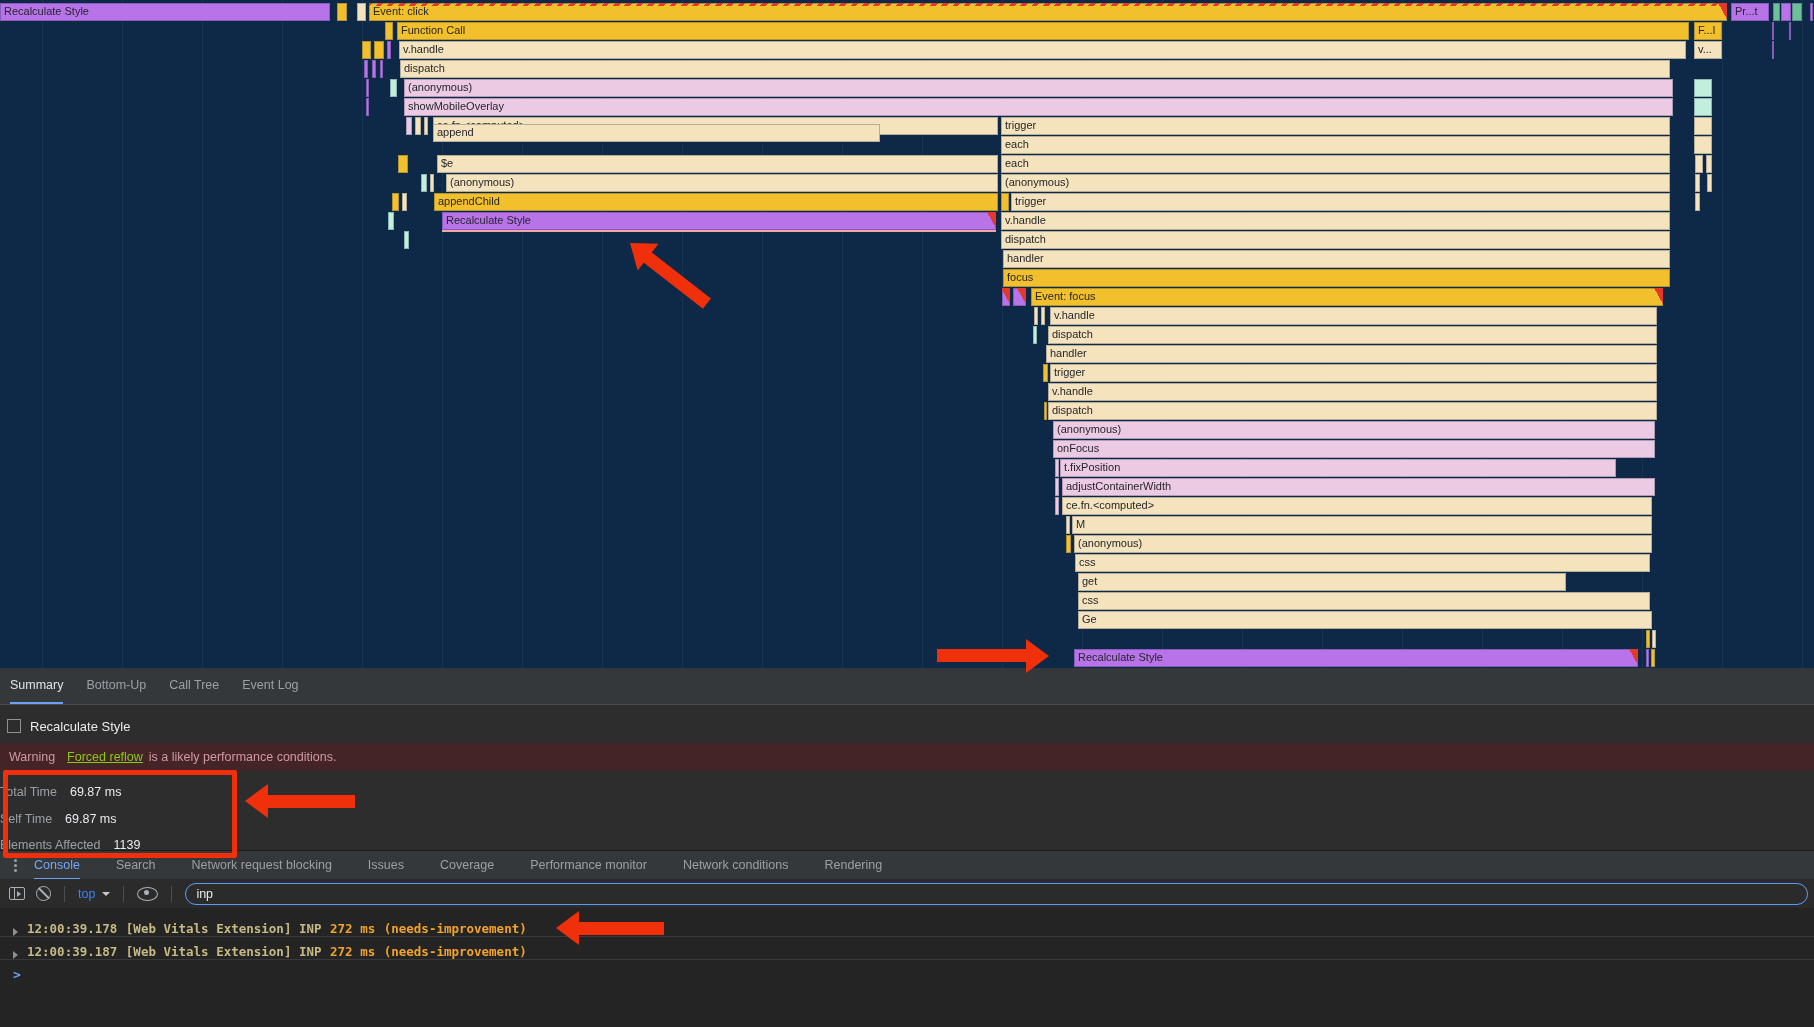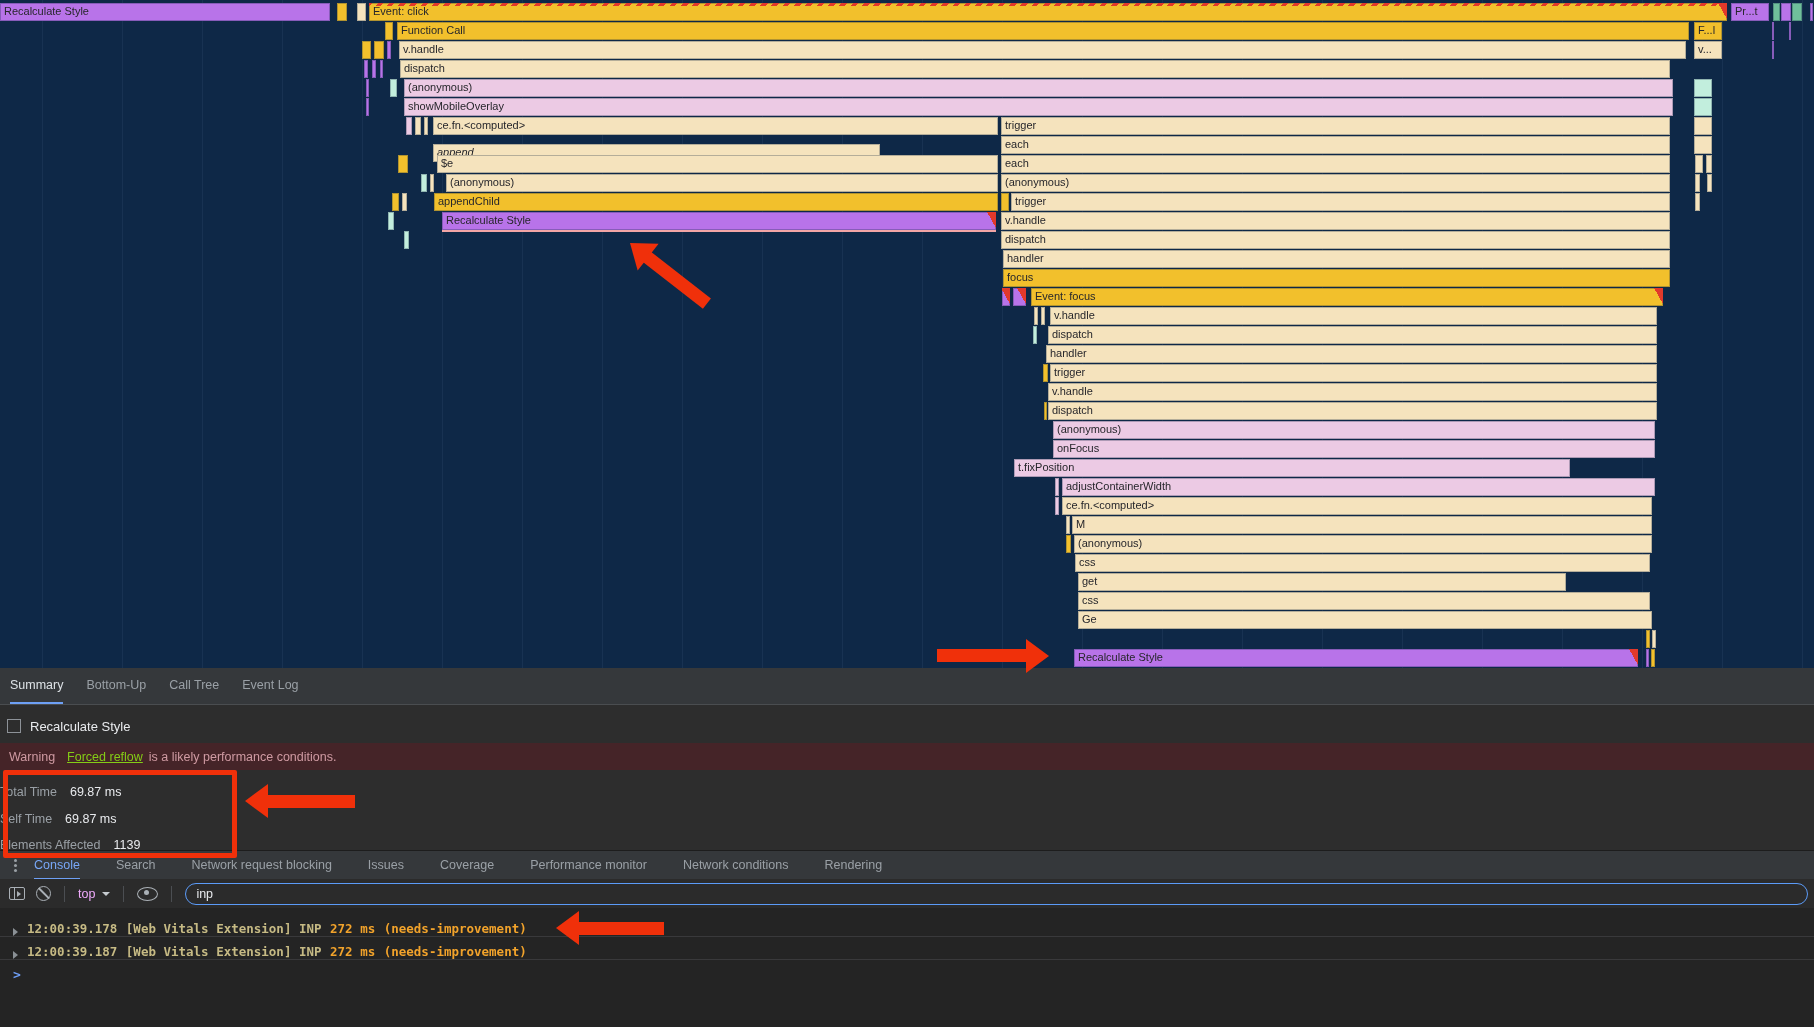--- a/index.html
+++ b/index.html
@@ -44,21 +44,21 @@
          background:#9aa0a6;box-shadow:0 5px 0 #9aa0a6,0 10px 0 #9aa0a6;cursor:pointer}
   #console-toolbar{position:absolute;left:0;right:0;top:879px;height:29px;background:#2b2b2b;
          border-bottom:1px solid #3a3a3c;display:flex;align-items:center;padding-left:9px;gap:11px}
   .tb-sep{width:1px;height:16px;background:#4b4e52;margin:0 2px}
   .icon-panel{width:14px;height:11px;border:1.5px solid #aab0b6;border-radius:2px;position:relative;cursor:pointer}
   .ip-bar{position:absolute;left:3.5px;top:0;bottom:0;width:1.5px;background:#aab0b6}
   .ip-tri{position:absolute;left:7px;top:2.5px;width:0;height:0;border-left:4px solid #aab0b6;
           border-top:3px solid transparent;border-bottom:3px solid transparent}
   .icon-clear{width:13px;height:13px;border:1.5px solid #aab0b6;border-radius:50%;position:relative;cursor:pointer}
   .ic-line{position:absolute;left:5.8px;top:-1px;width:1.5px;height:15px;background:#aab0b6;transform:rotate(-45deg)}
-  #context-selector{display:flex;align-items:center;gap:7px;color:#f0abfc;font-size:12.5px;cursor:pointer}
+  #context-selector{display:flex;align-items:center;gap:7px;color:#3b82f6;font-size:12.5px;cursor:pointer}
   .caret-down{width:0;height:0;border-top:4.5px solid #c6cbd0;border-left:4px solid transparent;border-right:4px solid transparent}
   .icon-eye{width:19px;height:12px;border:1.5px solid #aab0b6;border-radius:50%;position:relative;cursor:pointer}
   .eye-dot{position:absolute;left:6px;top:2.8px;width:5px;height:5px;border-radius:50%;background:#aab0b6}
   #console-filter{flex:1;margin-right:6px;height:20px;border:1px solid #5b9bf8;border-radius:11px;
           background:transparent;color:#e8eaed;font-size:12.5px;padding:0 10px;outline:none;
           font-family:"Liberation Sans",sans-serif}
   #console-messages{position:absolute;left:0;right:0;top:908px;bottom:0;background:#242424;
           font-family:"DejaVu Sans Mono",monospace;font-weight:700;font-size:12.5px;padding-top:6px}
   .msg{height:22px;display:flex;align-items:flex-end;gap:9px;padding-left:13px;border-bottom:1px solid #39393b;cursor:pointer}
   .expand-tri{width:0;height:0;border-left:5px solid #8a9095;border-top:4px solid transparent;border-bottom:4px solid transparent}
@@ -132,21 +132,21 @@
       <div class="bar bg-t nolabel" style="left: 1694px; top: 79px; width: 18px;"></div>
       <div class="bar bg-u nolabel" style="left: 366px; top: 98px; width: 3px;"></div>
       <div class="bar bg-p" style="left: 404px; top: 98px; width: 1269px;">showMobileOverlay</div>
       <div class="bar bg-t nolabel" style="left: 1694px; top: 98px; width: 18px;"></div>
       <div class="bar bg-p nolabel" style="left: 406px; top: 117px; width: 6px;"></div>
       <div class="bar bg-c nolabel" style="left: 415px; top: 117px; width: 6px;"></div>
       <div class="bar bg-c nolabel" style="left: 424px; top: 117px; width: 4px;"></div>
       <div class="bar bg-c" style="left: 433px; top: 117px; width: 565px;">ce.fn.&lt;computed&gt;</div>
       <div class="bar bg-c" style="left: 1001px; top: 117px; width: 669px;">trigger</div>
       <div class="bar bg-c nolabel" style="left: 1694px; top: 117px; width: 18px;"></div>
-      <div class="bar bg-c" style="left: 433px; top: 144px; width: 447px; font-style: italic;">append</div>
+      <div class="bar bg-c" style="left: 433px; top: 124px; width: 447px;">append</div>
       <div class="bar bg-c" style="left: 1001px; top: 136px; width: 669px;">each</div>
       <div class="bar bg-c nolabel" style="left: 1694px; top: 136px; width: 18px;"></div>
       <div class="bar bg-g nolabel" style="left: 398px; top: 155px; width: 10px;"></div>
       <div class="bar bg-c" style="left: 437px; top: 155px; width: 561px;">$e</div>
       <div class="bar bg-c" style="left: 1001px; top: 155px; width: 669px;">each</div>
       <div class="bar bg-c nolabel" style="left: 1695px; top: 155px; width: 8px;"></div>
       <div class="bar bg-c nolabel" style="left: 1706px; top: 155px; width: 6px;"></div>
       <div class="bar bg-t nolabel" style="left: 421px; top: 174px; width: 6px;"></div>
       <div class="bar bg-c nolabel" style="left: 430px; top: 174px; width: 4px;"></div>
       <div class="bar bg-c" style="left: 446px; top: 174px; width: 552px;">(anonymous)</div>
@@ -176,21 +176,21 @@
       <div class="bar bg-c" style="left: 1048px; top: 326px; width: 609px;">dispatch</div>
       <div class="bar bg-c" style="left: 1046px; top: 345px; width: 611px;">handler</div>
       <div class="bar bg-g nolabel" style="left: 1043px; top: 364px; width: 5px;"></div>
       <div class="bar bg-c" style="left: 1050px; top: 364px; width: 607px;">trigger</div>
       <div class="bar bg-c" style="left: 1048px; top: 383px; width: 609px;">v.handle</div>
       <div class="bar bg-g nolabel" style="left: 1044px; top: 402px; width: 3px;"></div>
       <div class="bar bg-c" style="left: 1048px; top: 402px; width: 609px;">dispatch</div>
       <div class="bar bg-p" style="left: 1053px; top: 421px; width: 602px;">(anonymous)</div>
       <div class="bar bg-p" style="left: 1053px; top: 440px; width: 602px;">onFocus</div>
       <div class="bar bg-p nolabel" style="left: 1055px; top: 459px; width: 4px;"></div>
-      <div class="bar bg-p" style="left: 1014px; top: 459px; width: 556px;">t.fixPosition</div>
+      <div class="bar bg-p" style="left: 1060px; top: 459px; width: 556px;">t.fixPosition</div>
       <div class="bar bg-p nolabel" style="left: 1055px; top: 478px; width: 4px;"></div>
       <div class="bar bg-p" style="left: 1062px; top: 478px; width: 593px;">adjustContainerWidth</div>
       <div class="bar bg-p nolabel" style="left: 1055px; top: 497px; width: 4px;"></div>
       <div class="bar bg-c" style="left: 1062px; top: 497px; width: 590px;">ce.fn.&lt;computed&gt;</div>
       <div class="bar bg-c nolabel" style="left: 1066px; top: 516px; width: 4px;"></div>
       <div class="bar bg-c" style="left: 1072px; top: 516px; width: 580px;">M</div>
       <div class="bar bg-g nolabel" style="left: 1066px; top: 535px; width: 5px;"></div>
       <div class="bar bg-c" style="left: 1074px; top: 535px; width: 578px;">(anonymous)</div>
       <div class="bar bg-c" style="left: 1075px; top: 554px; width: 575px;">css</div>
       <div class="bar bg-c" style="left: 1078px; top: 573px; width: 488px;">get</div>

